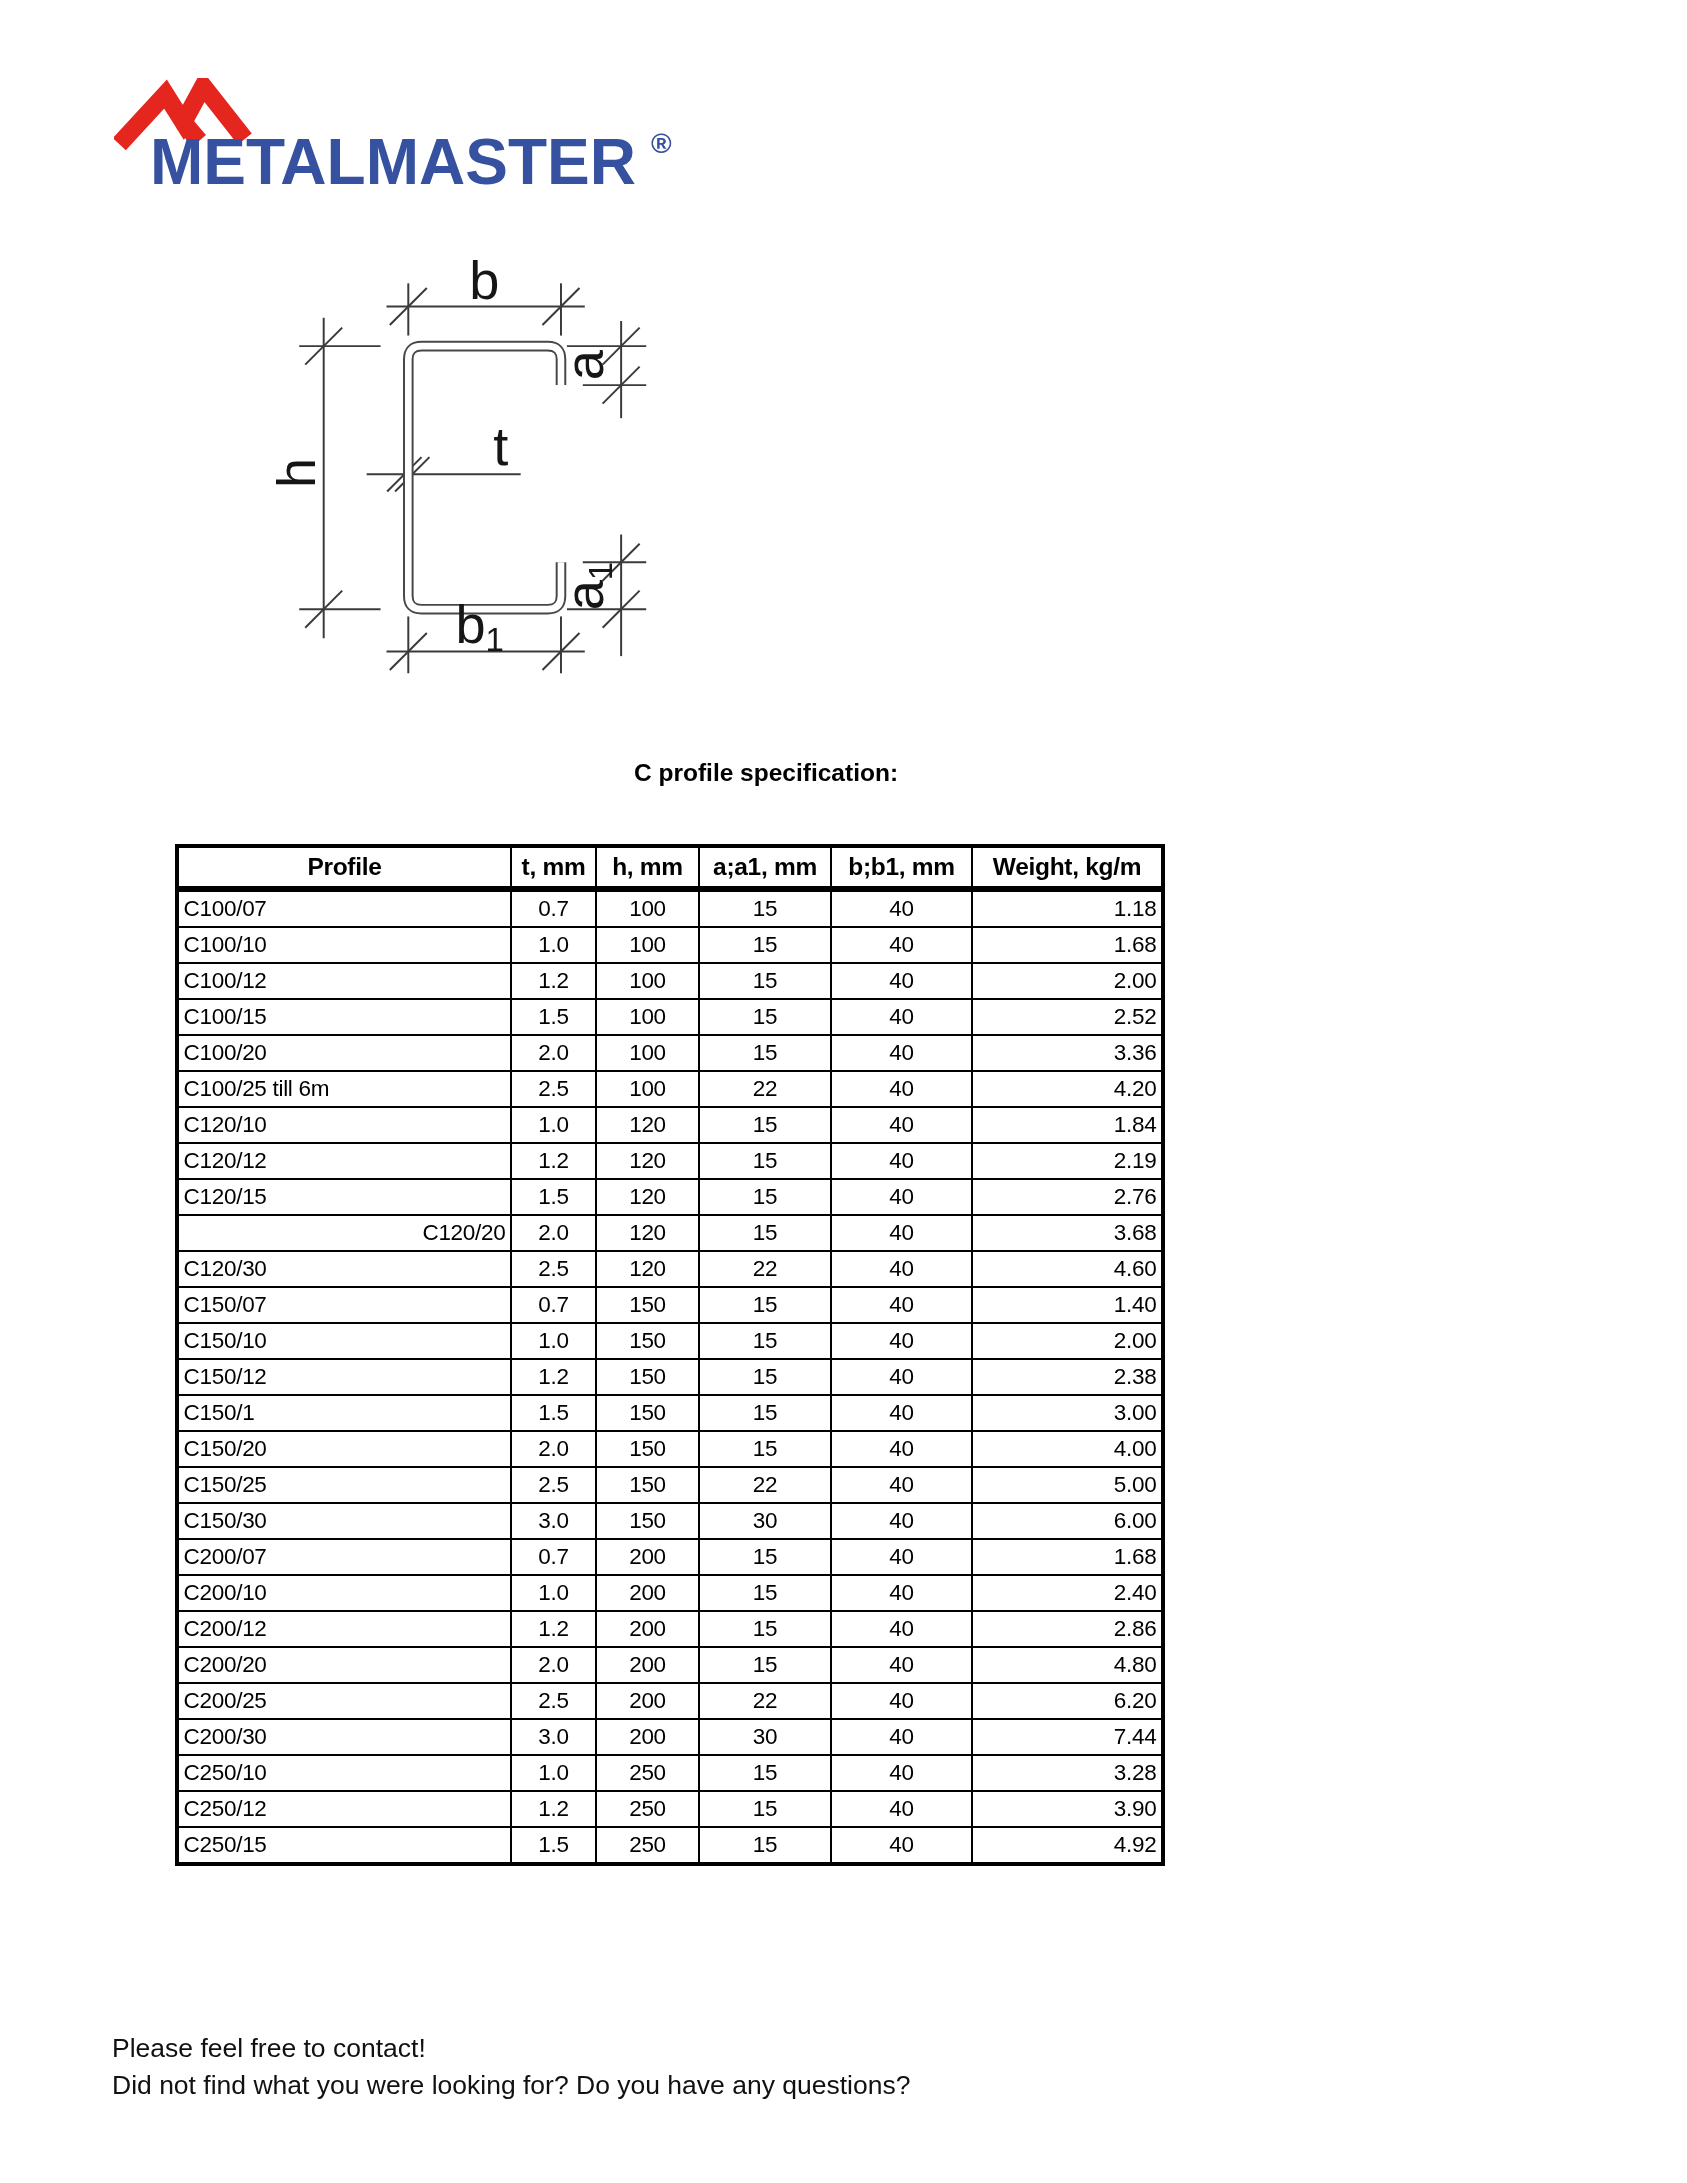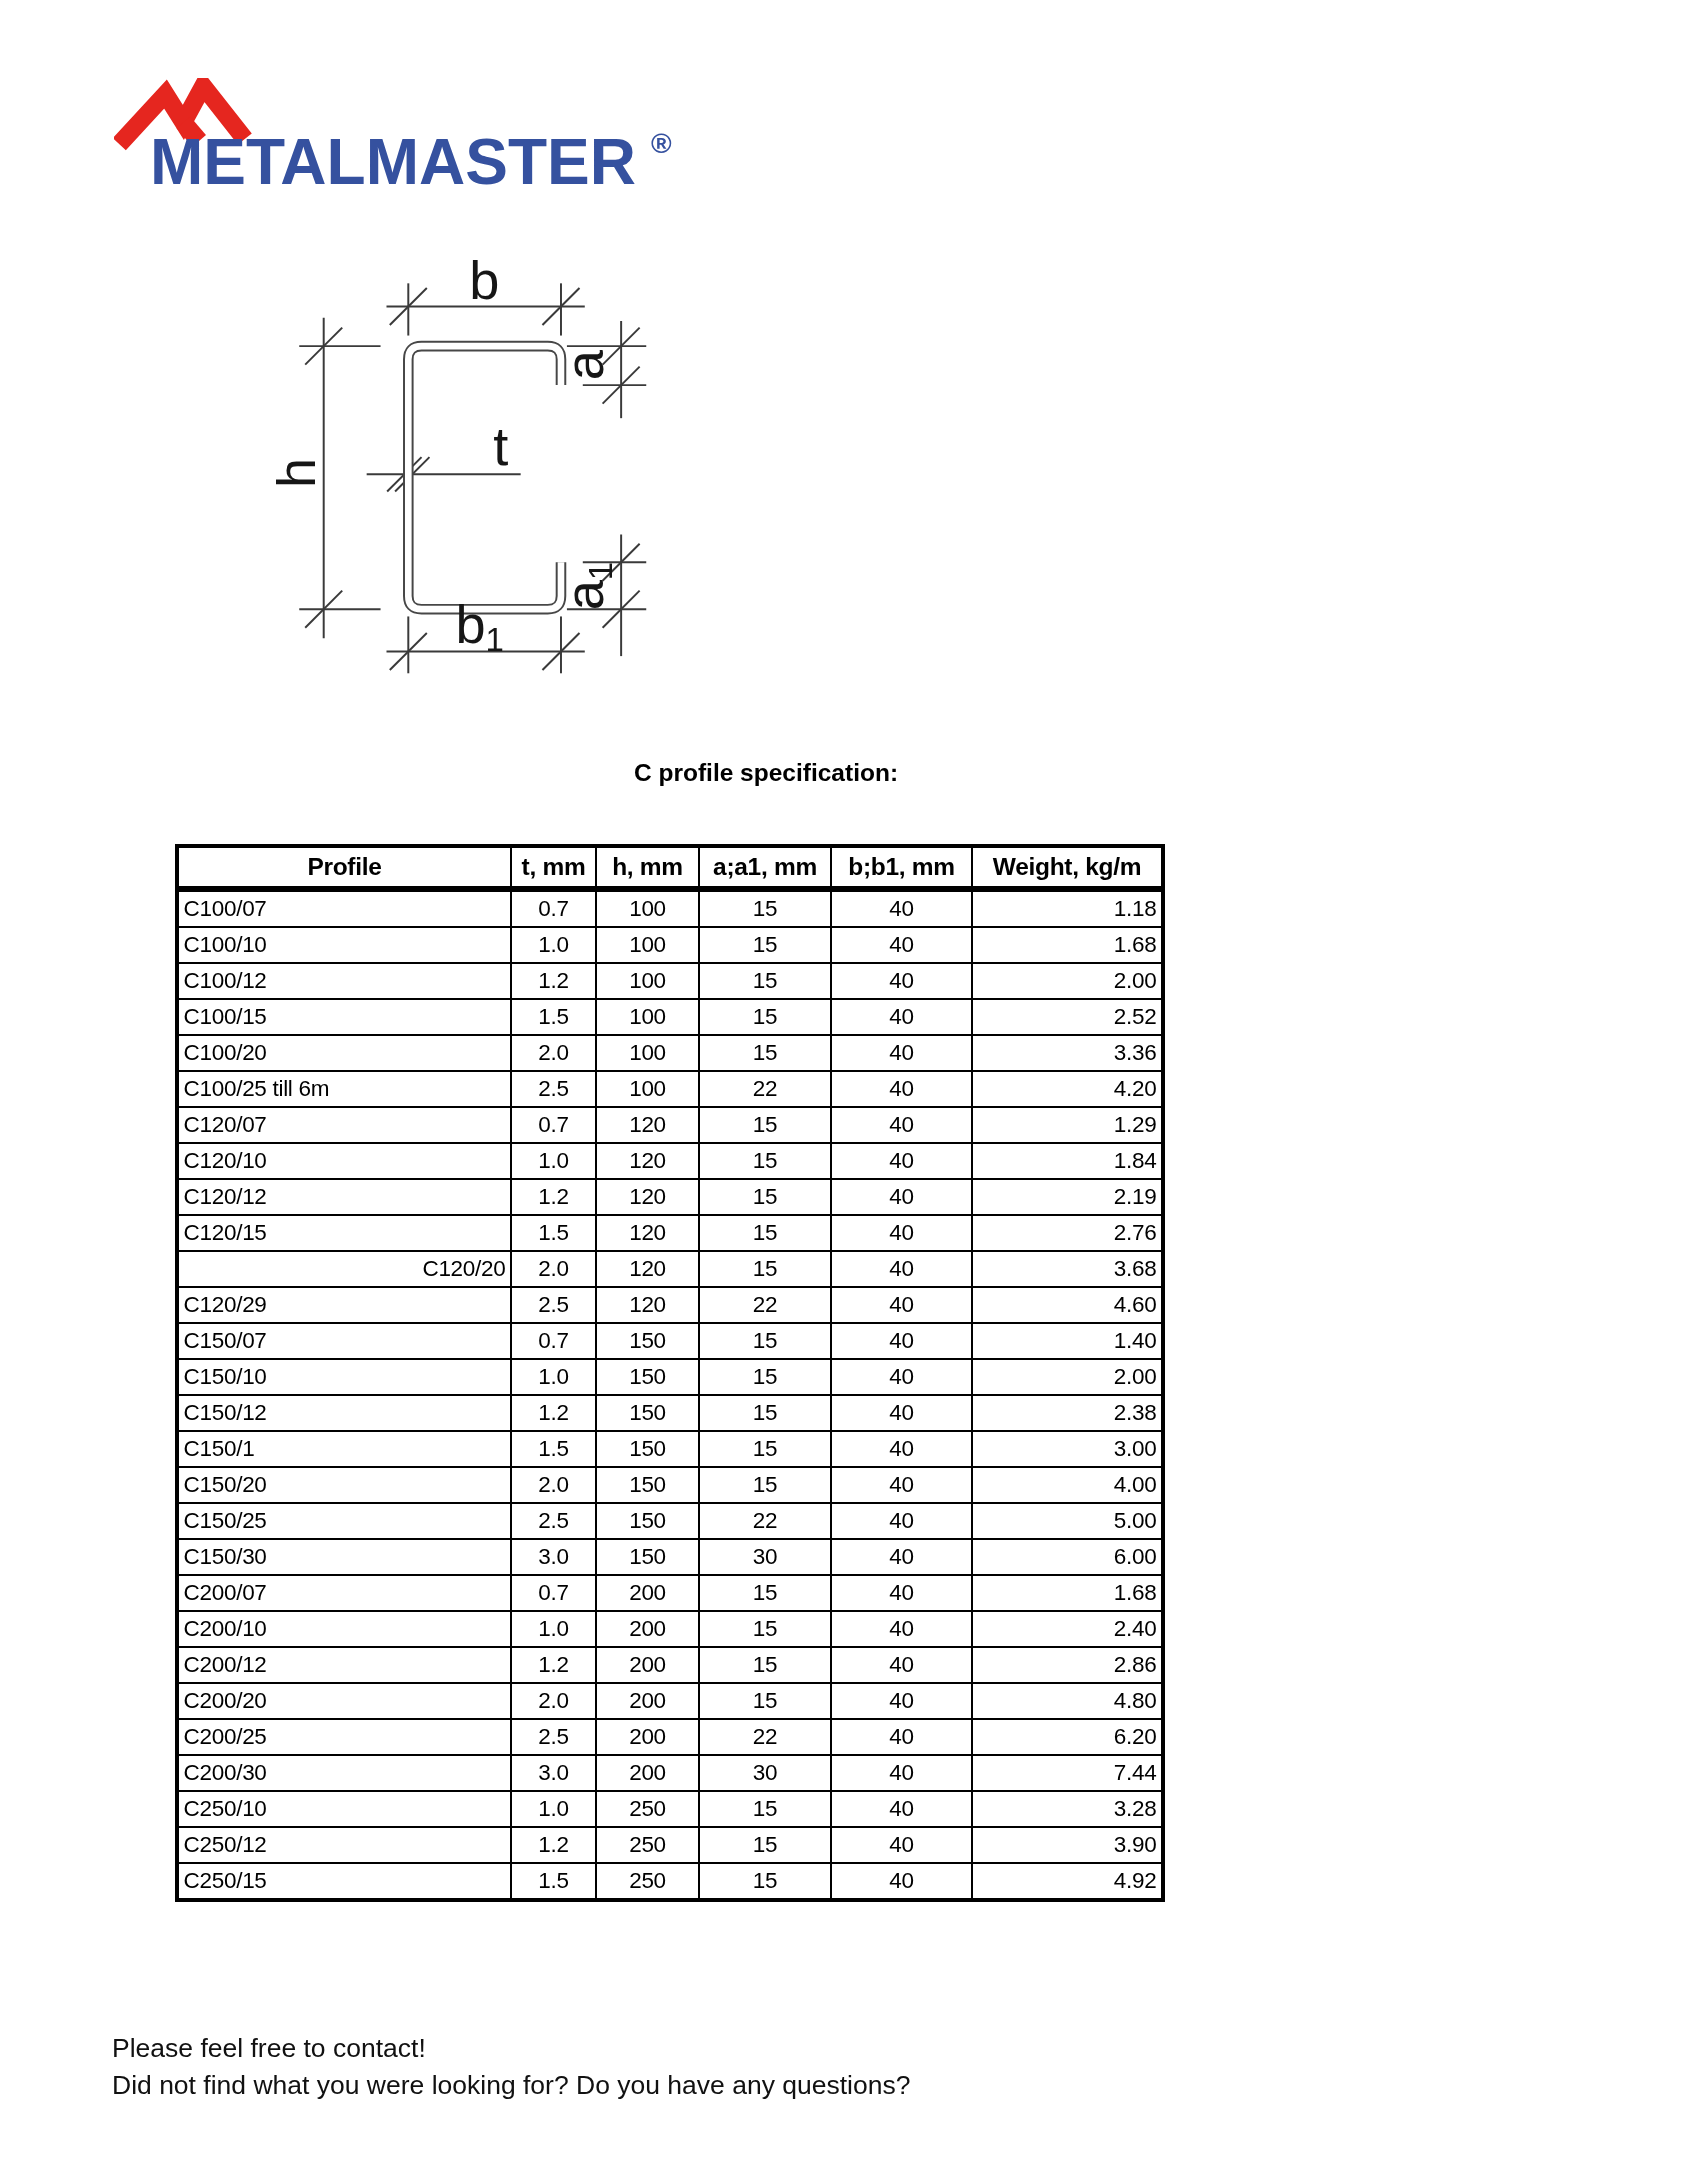--- a/index.html
+++ b/index.html
@@ -169,28 +169,20 @@
         </tr>
         <tr>
           <td style="text-align: left;">C100/25 till 6m</td>
           <td style="text-align: center;">2.5</td>
           <td style="text-align: center;">100</td>
           <td style="text-align: center;">22</td>
           <td style="text-align: center;">40</td>
           <td style="text-align: right;">4.20</td>
         </tr>
         <tr>
-          <td style="text-align: left;">C120/07</td>
-          <td style="text-align: center;">0.7</td>
-          <td style="text-align: center;">120</td>
-          <td style="text-align: center;">15</td>
-          <td style="text-align: center;">40</td>
-          <td style="text-align: right;">1.29</td>
-        </tr>
-        <tr>
           <td style="text-align: left;">C120/10</td>
           <td style="text-align: center;">1.0</td>
           <td style="text-align: center;">120</td>
           <td style="text-align: center;">15</td>
           <td style="text-align: center;">40</td>
           <td style="text-align: right;">1.84</td>
         </tr>
         <tr>
           <td style="text-align: left;">C120/12</td>
           <td style="text-align: center;">1.2</td>
@@ -209,21 +201,21 @@
         </tr>
         <tr>
           <td style="text-align: right;">C120/20</td>
           <td style="text-align: center;">2.0</td>
           <td style="text-align: center;">120</td>
           <td style="text-align: center;">15</td>
           <td style="text-align: center;">40</td>
           <td style="text-align: right;">3.68</td>
         </tr>
         <tr>
-          <td style="text-align: left;">C120/29</td>
+          <td style="text-align: left;">C120/30</td>
           <td style="text-align: center;">2.5</td>
           <td style="text-align: center;">120</td>
           <td style="text-align: center;">22</td>
           <td style="text-align: center;">40</td>
           <td style="text-align: right;">4.60</td>
         </tr>
         <tr>
           <td style="text-align: left;">C150/07</td>
           <td style="text-align: center;">0.7</td>
           <td style="text-align: center;">150</td>

